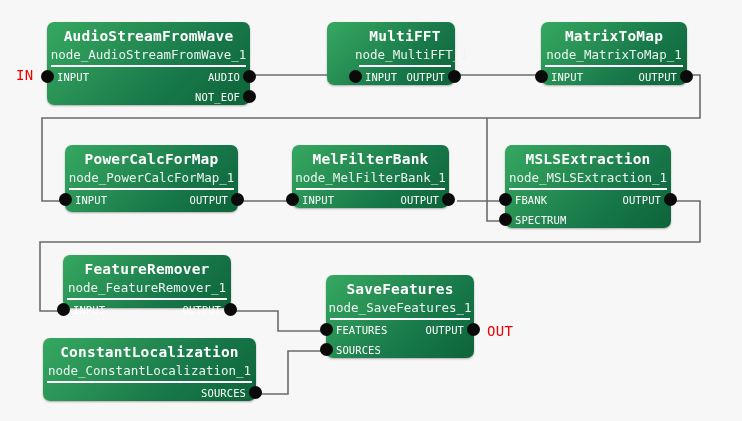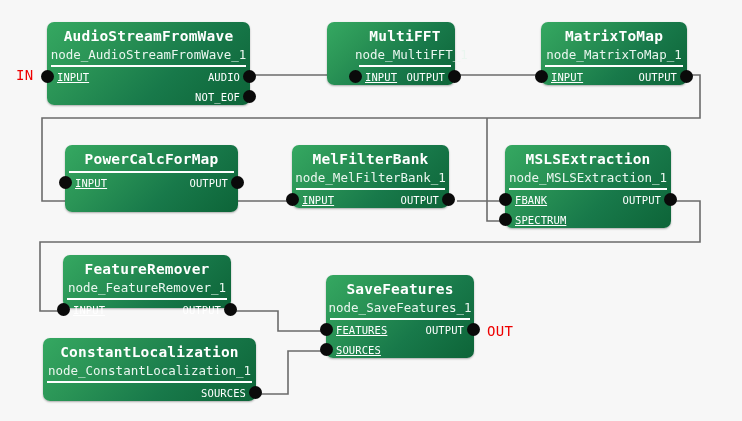--- a/index.html
+++ b/index.html
@@ -71,21 +71,21 @@
   }
   .port-label {
     position: absolute;
     top: 3px;
     font-size: 10.5px;
     line-height: 14px;
     color: #ffffff;
     white-space: nowrap;
     letter-spacing: 0.1px;
   }
-  .port-label.in  { left: 10px; text-decoration: underline; }
+  .port-label.in  { left: 10px; }
   .port-label.out { right: 10px; }
   .port-dot {
     position: absolute;
     width: 13px;
     height: 13px;
     border-radius: 50%;
     background: #0a0a0a;
     top: 3px;
   }
   .port-dot.in  { left: -6px; }
@@ -154,20 +154,21 @@
         <div class="port-row">
           <span class="port-dot in"></span>
           <span class="port-label in">INPUT</span>
           <span class="port-dot out"></span>
           <span class="port-label out">OUTPUT</span>
         </div>
       </div>
       <div class="node" style="left: 65px; top: 145px; width: 173px; height: 67px;">
         <div class="node-head">
           <div class="node-title">PowerCalcForMap</div>
+          <div class="node-sub">node_PowerCalcForMap_1</div>
         </div>
         <div class="node-sep"></div>
         <div class="port-row">
           <span class="port-dot in"></span>
           <span class="port-label in">INPUT</span>
           <span class="port-dot out"></span>
           <span class="port-label out">OUTPUT</span>
         </div>
       </div>
       <div class="node" style="left: 292px; top: 145px; width: 157px; height: 63px;">

